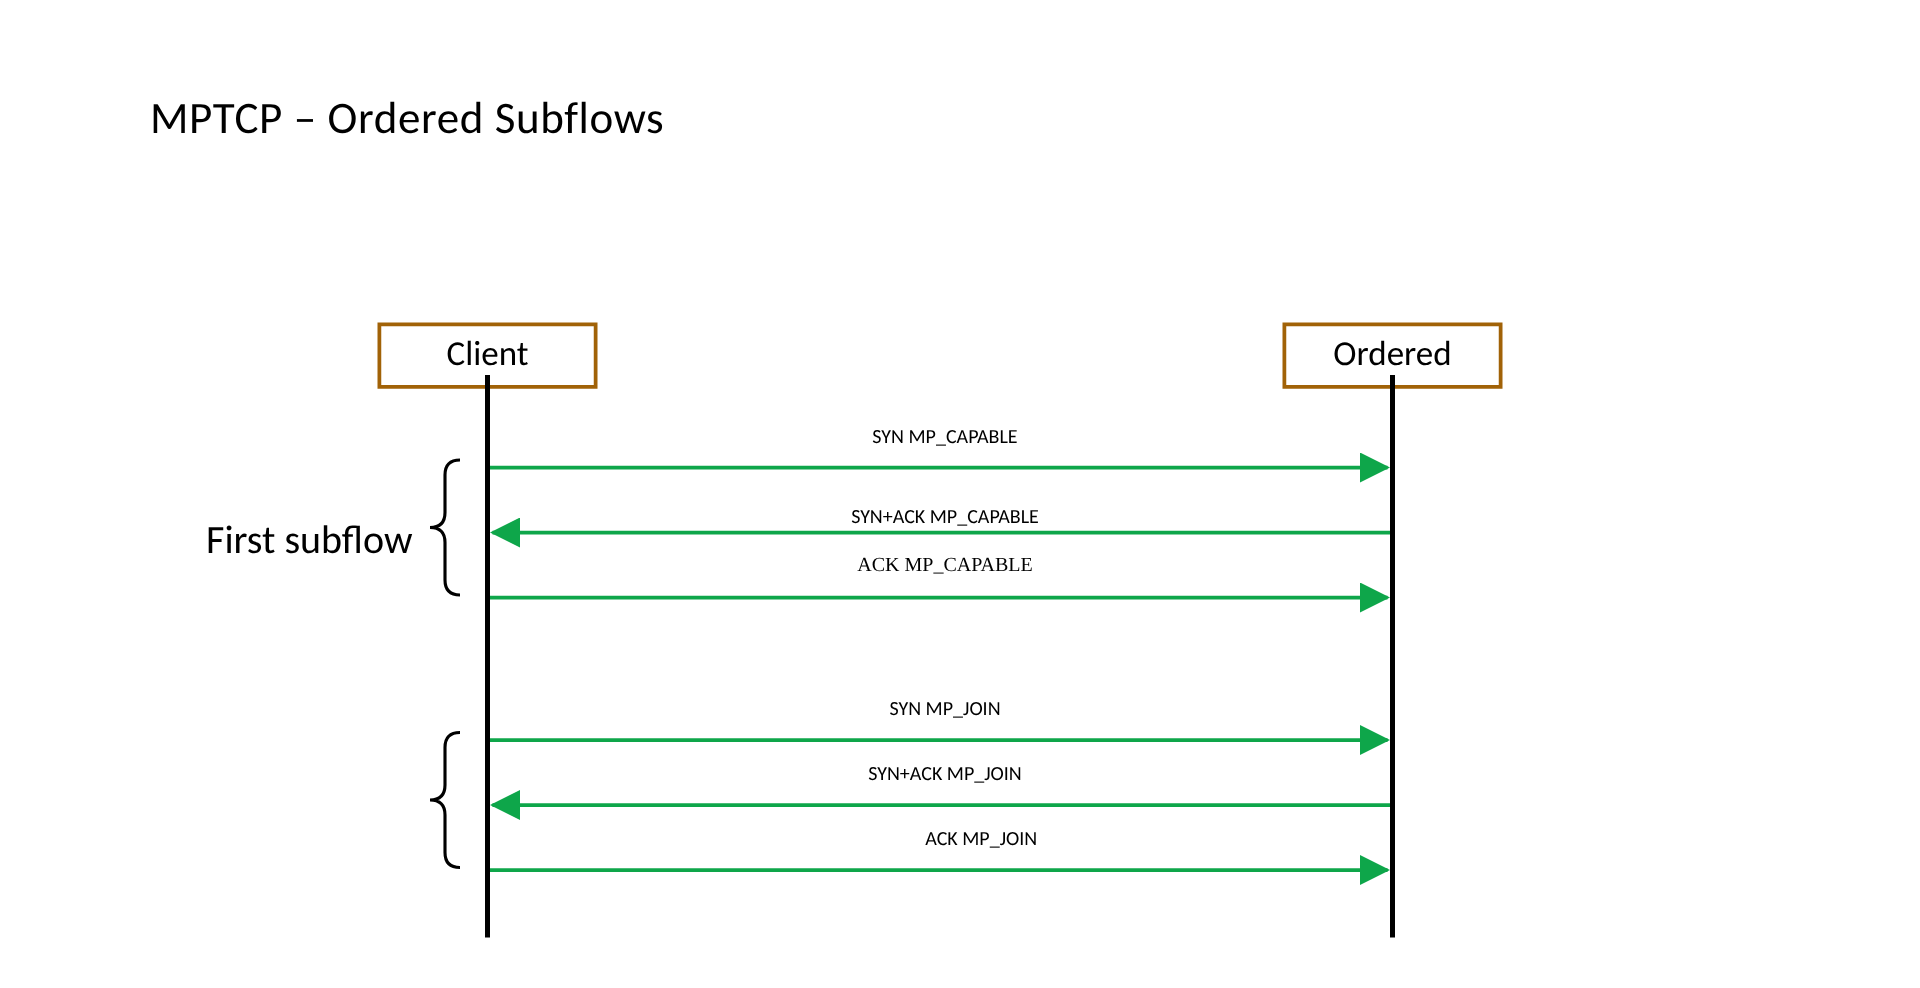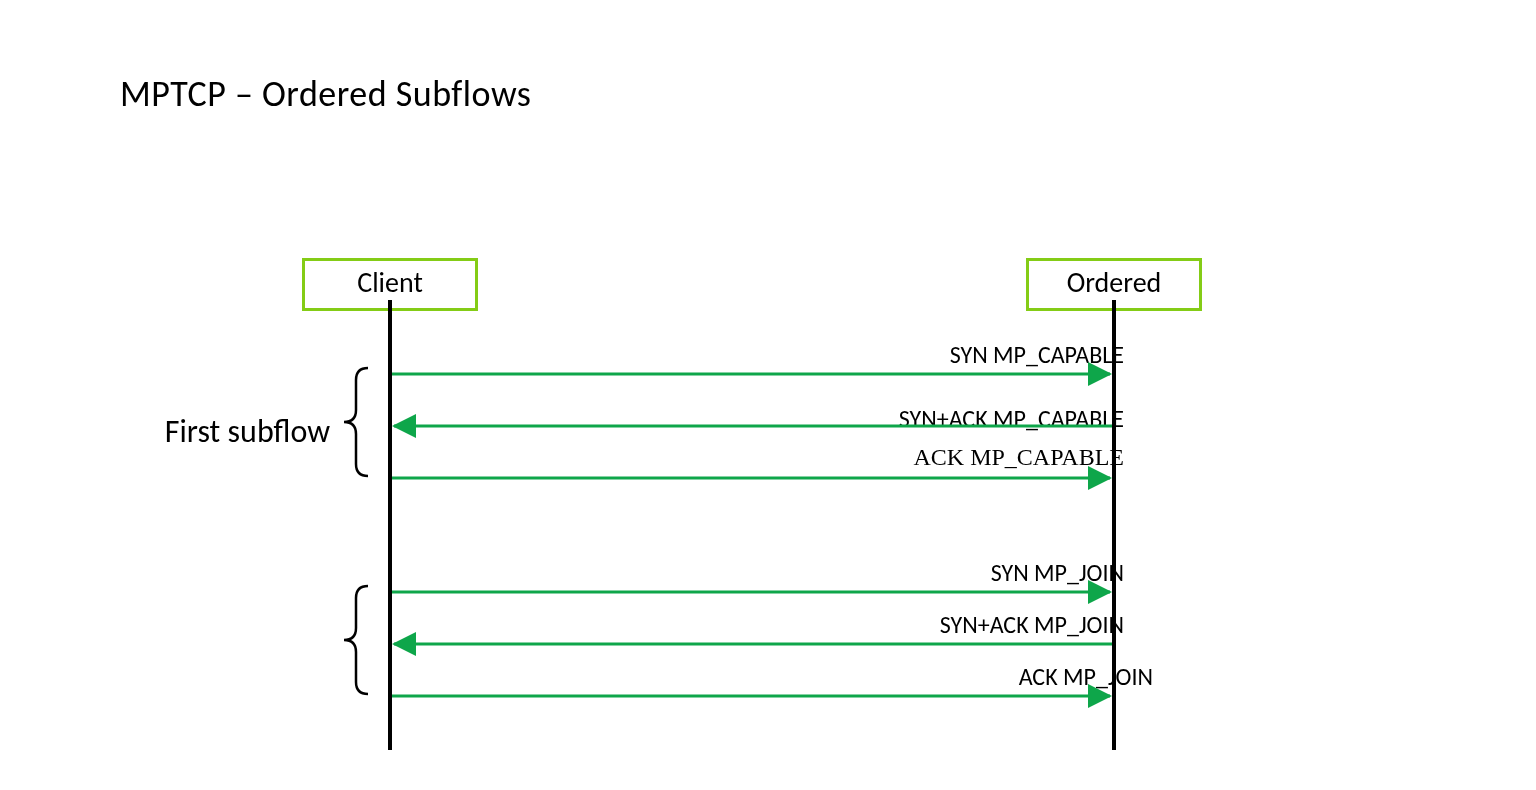--- a/index.html
+++ b/index.html
@@ -22,21 +22,21 @@
   }
   .diagram {
     position: absolute;
     left: 0;
     top: 0;
     width: 1536px;
     height: 790px;
   }
   .lifeline-box {
     position: absolute;
-    border: 3px solid #84cc16;
+    border: 3px solid #a16207;
     background: #fff;
     font-size: 28px;
     text-align: center;
     padding: 4px 0 8px 0;
     box-sizing: border-box;
   }
   .client-box {
     left: 302px;
     top: 258px;
     width: 176px;
@@ -47,22 +47,22 @@
     width: 176px;
   }
   .lifeline-line {
     position: absolute;
     width: 4px;
     background: #000;
   }
   .msg-label {
     position: absolute;
     width: 736px;
-    text-align: right;
-    font-size: 24px;
+    text-align: center;
+    font-size: 16px;
   }
   .group-label {
     position: absolute;
     font-size: 32px;
     text-align: right;
   }
   svg.arrows {
     position: absolute;
     left: 0;
     top: 0;

